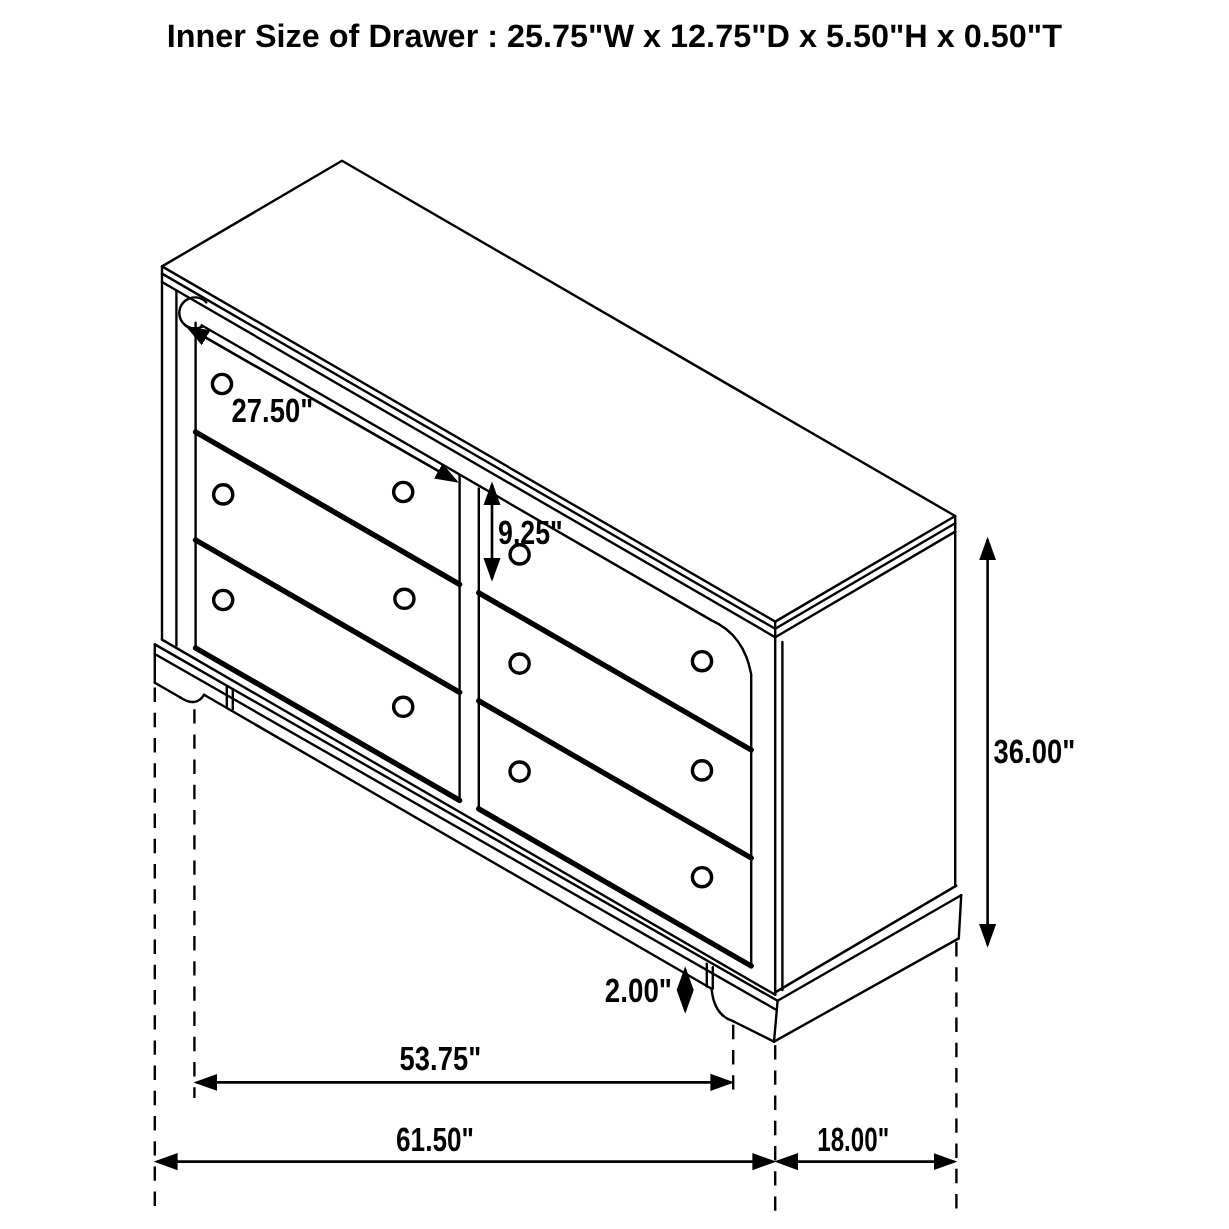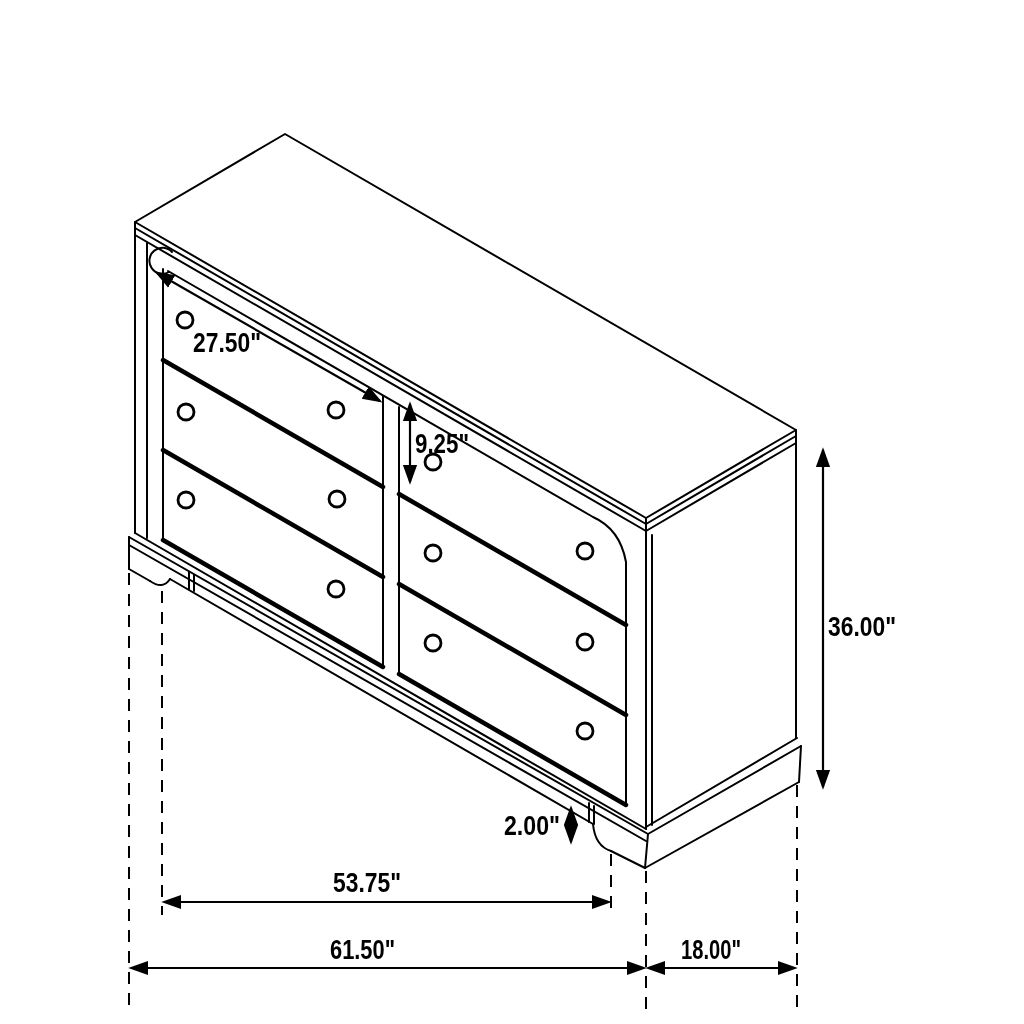--- a/index.html
+++ b/index.html
@@ -26,20 +26,21 @@
   .dimtext {
     font-family: "Liberation Sans", sans-serif;
     font-size: 28px; font-weight: bold; fill: #000;
   }
 </style>
 </head>
 <body>
 
 <div class="stage">
 
+  <div class="page-title">Inner Size of Drawer : 25.75"W x 12.75"D x 5.50"H x 0.50"T</div>
 
   <svg class="diagram" width="1024" height="1024" viewBox="0 0 1024 1024">
 
     <defs>
       <marker id="arr" viewBox="0 0 10 10" refX="8.6" refY="5" markerWidth="9" markerHeight="9" orient="auto-start-reverse" markerUnits="strokeWidth">
         <path d="M0,1.4 L10,5 L0,8.6 Z" fill="#000"></path>
       </marker>
     </defs>
 
     <g>

